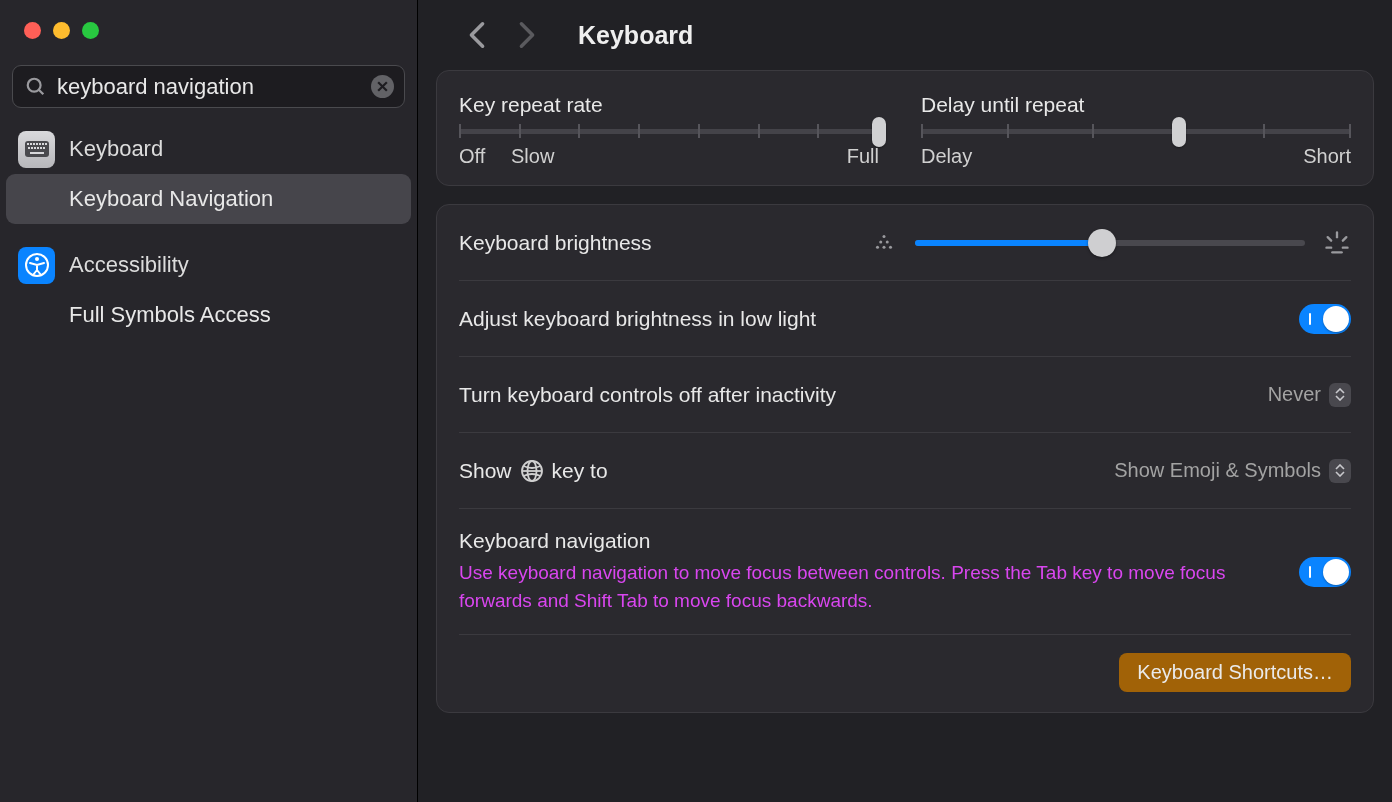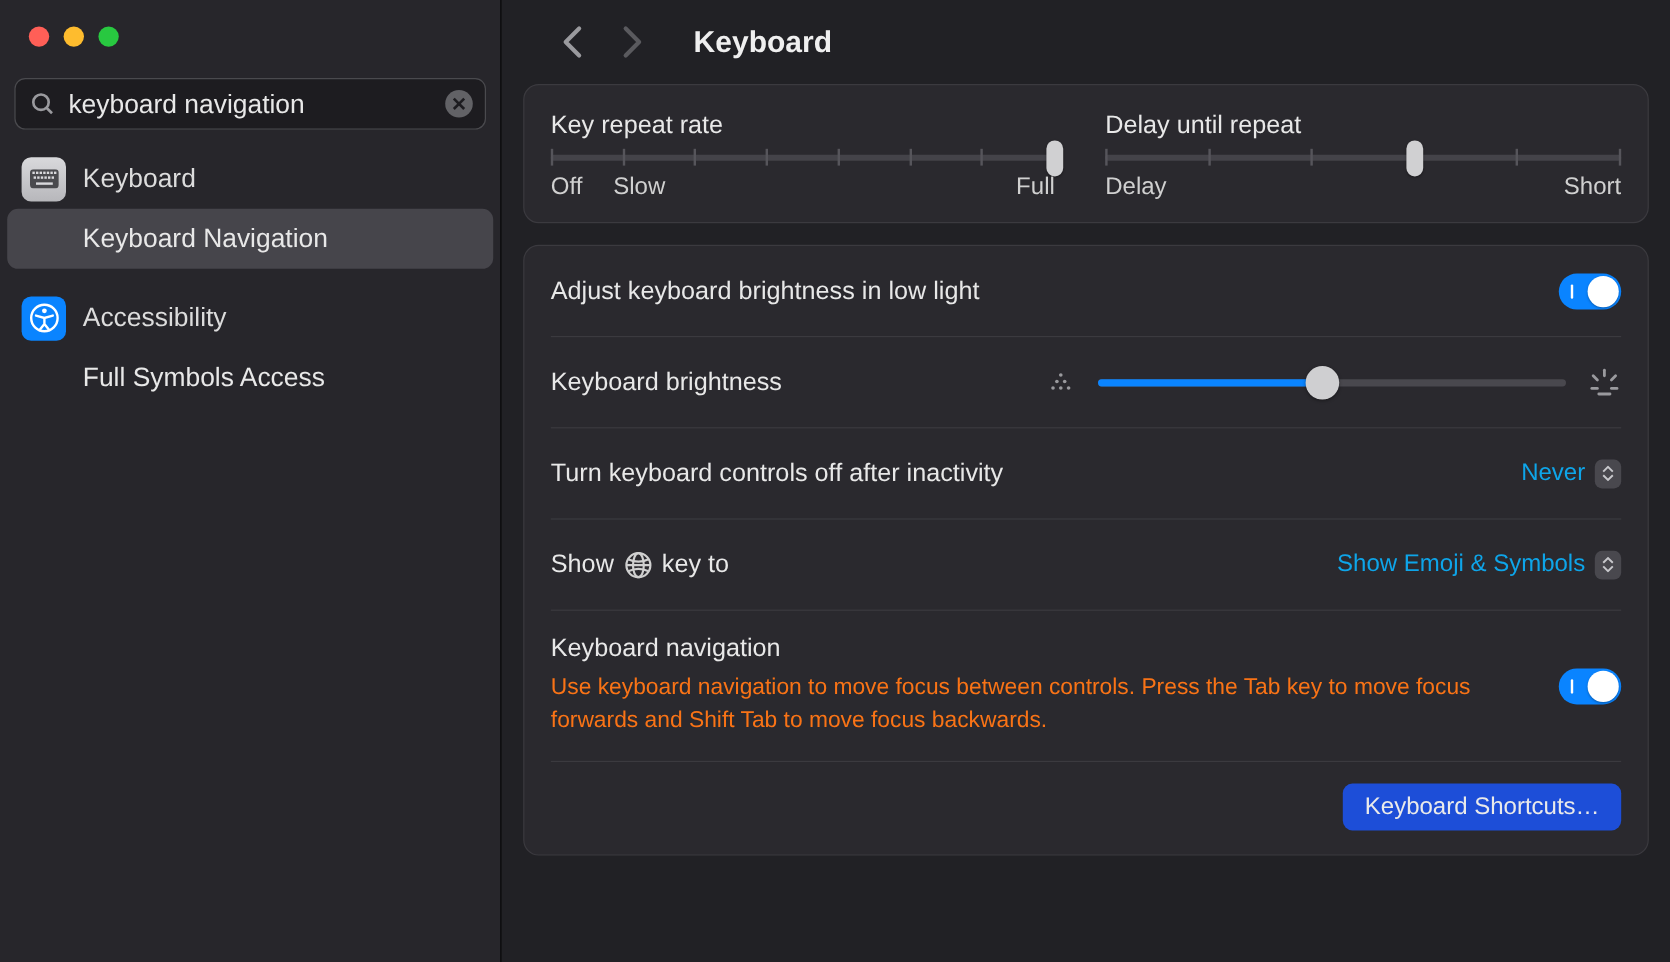--- a/index.html
+++ b/index.html
@@ -61,43 +61,43 @@
 .krr-labels span:nth-child(1) { position: absolute; left: 0; }
 .krr-labels span:nth-child(2) { position: absolute; left: 52px; }
 .krr-labels span:nth-child(3) { position: absolute; right: 0; }
 .dur-labels { display: flex; justify-content: space-between; }
 
 
 .row { display: flex; align-items: center; min-height: 76px; padding: 20px 0; border-bottom: 1px solid #3b3a3f; gap: 16px; }
 .row:last-child { border-bottom: none; }
 .row .rlabel { font-size: 21px; color: #e8e8e8; flex-shrink: 0; }
 .row .spacer { flex: 1; }
-.row .rdesc { font-size: 19px; color: #f97316; line-height: 1.45; margin-top: 6px; max-width: 800px; }
+.row .rdesc { font-size: 19px; color: #d946ef; line-height: 1.45; margin-top: 6px; max-width: 800px; }
 .row-col { display: flex; flex-direction: column; flex: 1; }
 
 .toggle { width: 52px; height: 30px; background: #0a84ff; border-radius: 15px; position: relative; cursor: pointer; flex-shrink: 0; }
 .toggle .knob { position: absolute; right: 2px; top: 2px; width: 26px; height: 26px; background: #fff; border-radius: 50%; box-shadow: 0 1px 2px rgba(0,0,0,.3); }
 .toggle .bar { position: absolute; left: 10px; top: 9px; width: 2px; height: 12px; background: #fff; border-radius: 1px; }
 
 .bright-slider-wrap { display: flex; align-items: center; gap: 18px; flex: 1; max-width: 480px; margin-left: auto; }
 .bright-track { flex: 1; height: 6px; background: #49484e; border-radius: 3px; position: relative; }
 .bright-fill { position: absolute; left: 0; top: 0; height: 100%; background: #0a84ff; border-radius: 3px; width: 48%; }
 .bright-thumb { position: absolute; top: 50%; left: 48%; width: 28px; height: 28px; background: #cfcfd1; border-radius: 50%; transform: translate(-50%, -50%); box-shadow: 0 1px 3px rgba(0,0,0,.4); }
 .bright-icon { color: #9a9a9e; font-size: 24px; }
 
 .popup { display: flex; align-items: center; gap: 8px; cursor: pointer; }
-.popup .val { font-size: 20px; color: #0ea5e9; }
+.popup .val { font-size: 20px; color: #a3a3a3; }
 .popup .chev { width: 22px; height: 24px; background: #49484e; border-radius: 6px; display: flex; flex-direction: column; align-items: center; justify-content: center; gap: 1px; }
 .popup .chev svg { width: 10px; height: 6px; color: #c8c8cc; }
 
 .globe-row { display: flex; align-items: center; gap: 8px; }
 .globe-icon { width: 24px; height: 24px; color: #d0d0d0; }
 
 .btn-row { display: flex; justify-content: flex-end; padding: 18px 0 20px 0; }
-.button { background: #1d4ed8; border: none; border-radius: 8px; padding: 8px 18px; font-size: 20px; color: #eaeaea; cursor: pointer; }
+.button { background: #a16207; border: none; border-radius: 8px; padding: 8px 18px; font-size: 20px; color: #eaeaea; cursor: pointer; }
 </style>
 </head>
 <body>
 
 <div class="sidebar">
   <div class="traffic-lights">
     <div class="dot red"></div>
     <div class="dot yellow"></div>
     <div class="dot green"></div>
   </div>
@@ -223,29 +223,20 @@
           <div class="scale-labels dur-labels">
             <span>Delay</span>
             <span>Short</span>
           </div>
         </div>
       </div>
     </div>
 
     <div class="panel">
       <div class="row">
-        <span class="rlabel">Adjust keyboard brightness in low light</span>
-        <div class="spacer"></div>
-        <div class="toggle">
-            <span class="bar"></span>
-            <div class="knob"></div>
-          </div>
-      </div>
-
-      <div class="row">
         <span class="rlabel">Keyboard brightness</span>
         <div class="bright-slider-wrap">
           <svg class="bright-icon" viewBox="0 0 24 24" width="26" height="26" fill="currentColor">
               <circle cx="6" cy="16" r="1.4"></circle>
               <circle cx="12" cy="16" r="1.4"></circle>
               <circle cx="18" cy="16" r="1.4"></circle>
               <circle cx="9" cy="11" r="1.4"></circle>
               <circle cx="15" cy="11" r="1.4"></circle>
               <circle cx="12" cy="6" r="1.4"></circle>
             </svg>
@@ -255,20 +246,29 @@
           </div>
           <svg class="bright-icon" viewBox="0 0 24 24" width="28" height="28" fill="none" stroke="currentColor" stroke-width="2" stroke-linecap="round">
               <line x1="12" y1="3" x2="12" y2="7"></line>
               <line x1="4" y1="7" x2="7" y2="10"></line>
               <line x1="20" y1="7" x2="17" y2="10"></line>
               <line x1="3" y1="16" x2="7" y2="16"></line>
               <line x1="17" y1="16" x2="21" y2="16"></line>
               <line x1="8" y1="20" x2="16" y2="20"></line>
             </svg>
         </div>
+      </div>
+
+      <div class="row">
+        <span class="rlabel">Adjust keyboard brightness in low light</span>
+        <div class="spacer"></div>
+        <div class="toggle">
+            <span class="bar"></span>
+            <div class="knob"></div>
+          </div>
       </div>
 
       <div class="row">
         <span class="rlabel">Turn keyboard controls off after inactivity</span>
         <div class="spacer"></div>
         <div class="popup">
           <span class="val">Never</span>
           <div class="chev">
             <svg viewBox="0 0 10 6">
                 <polyline points="1,5 5,1 9,5" fill="none" stroke="currentColor" stroke-width="1.6"></polyline>

